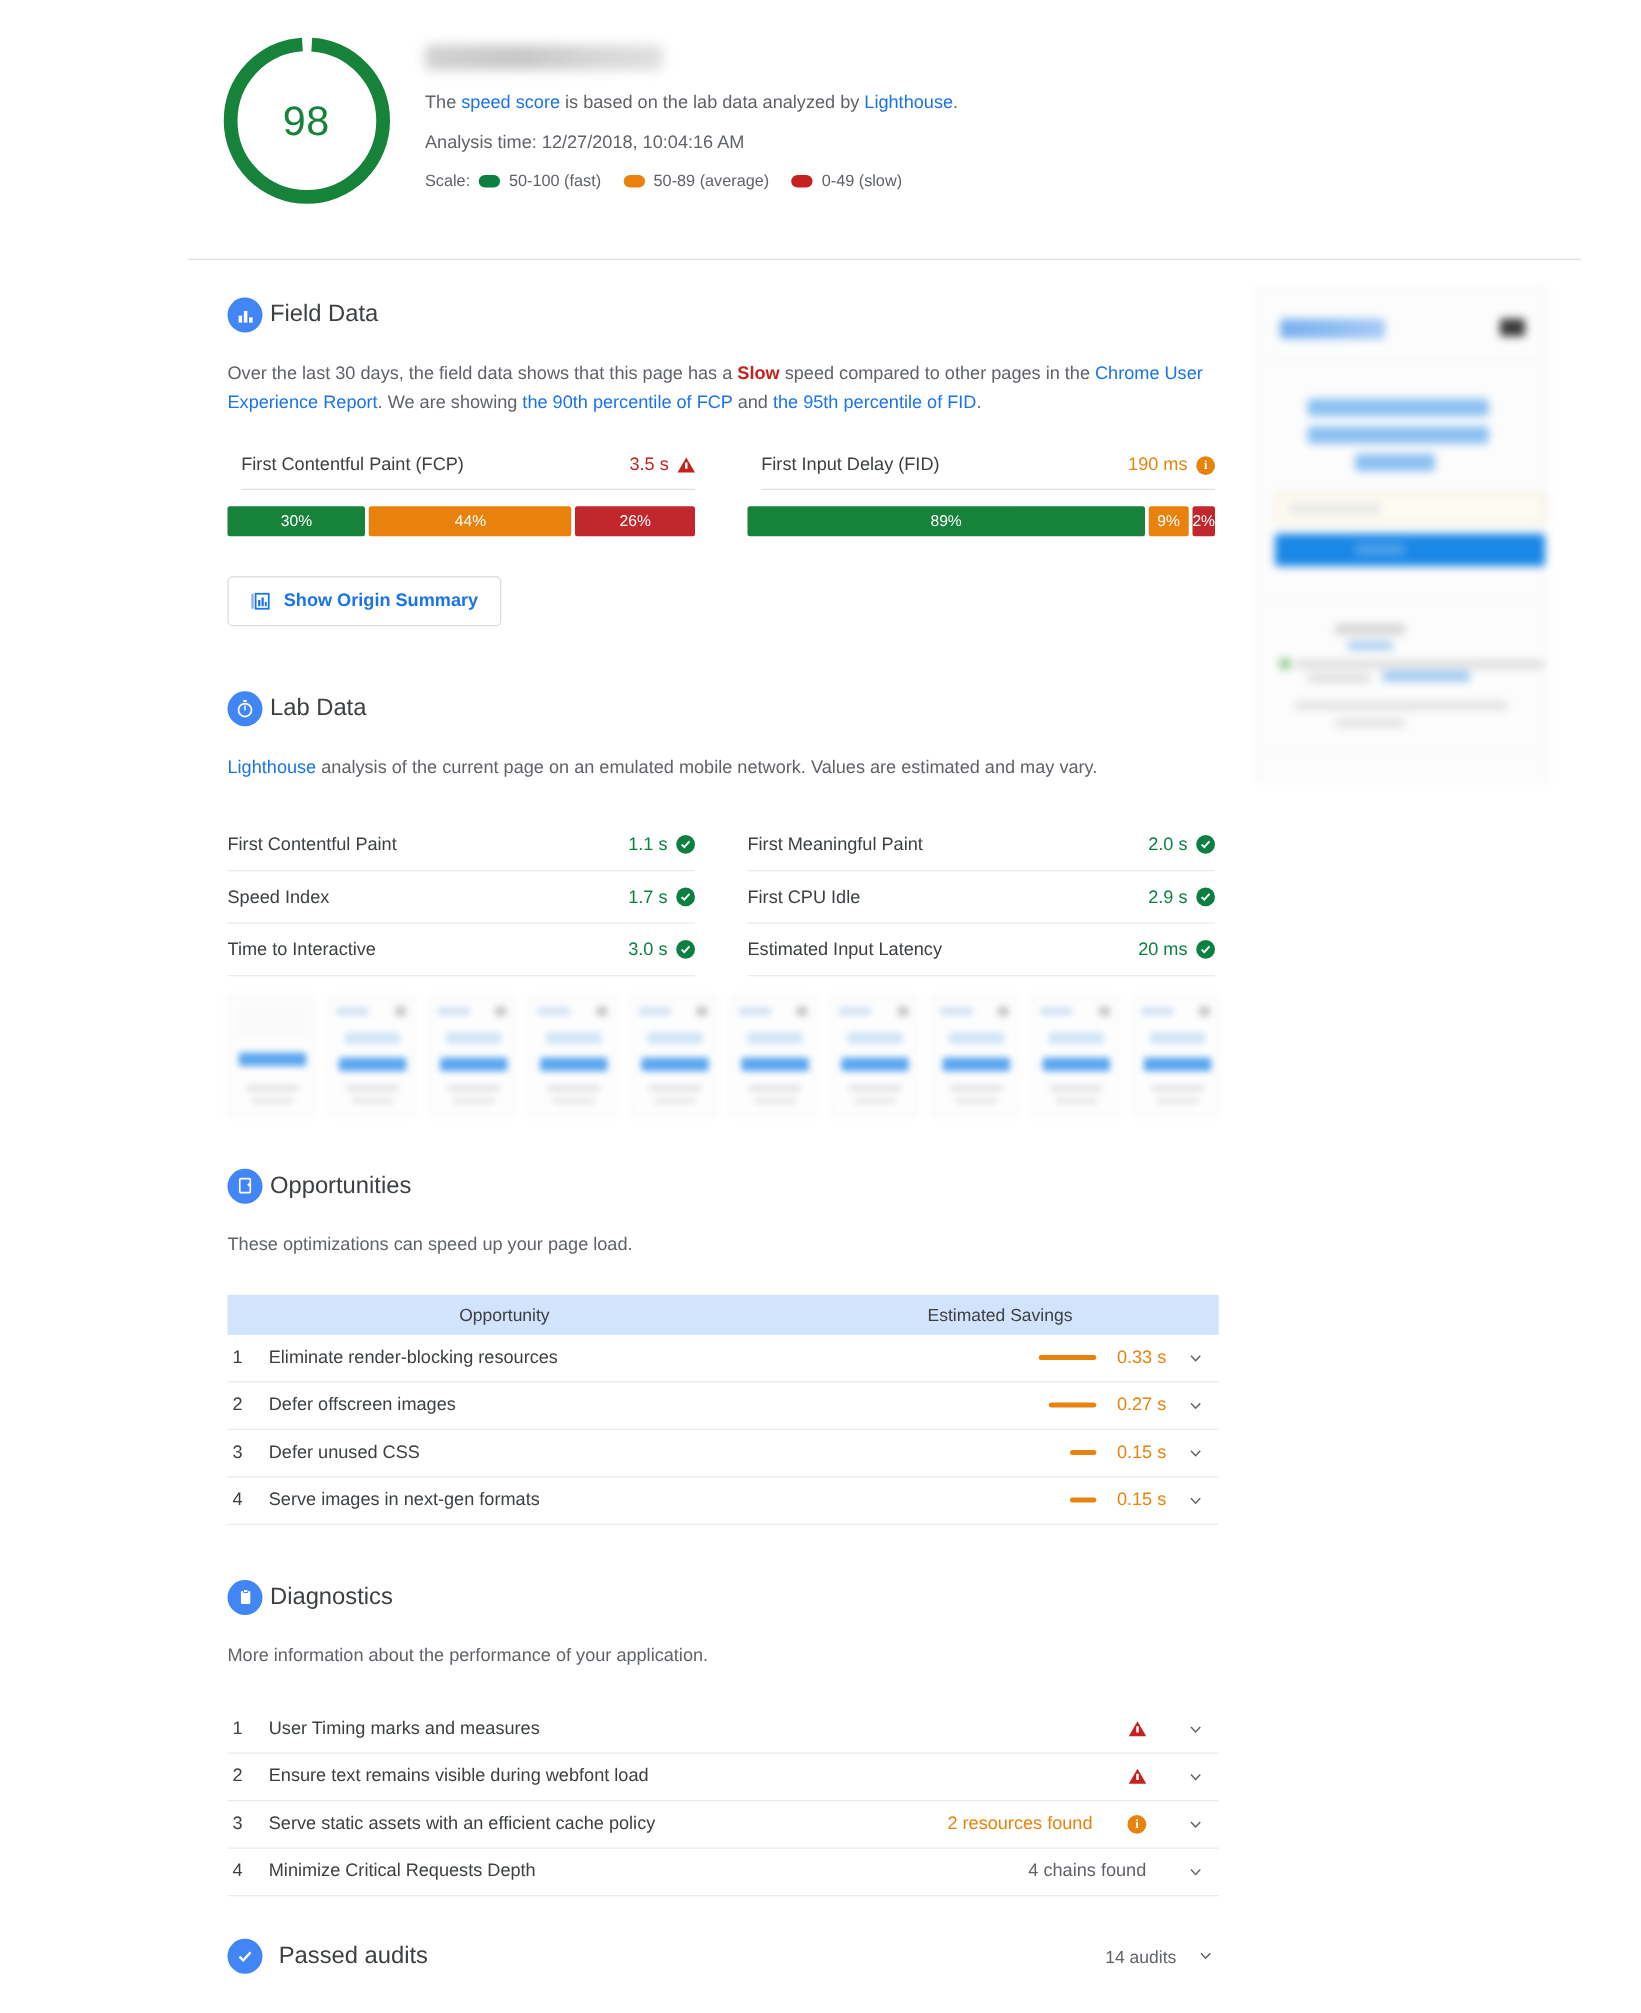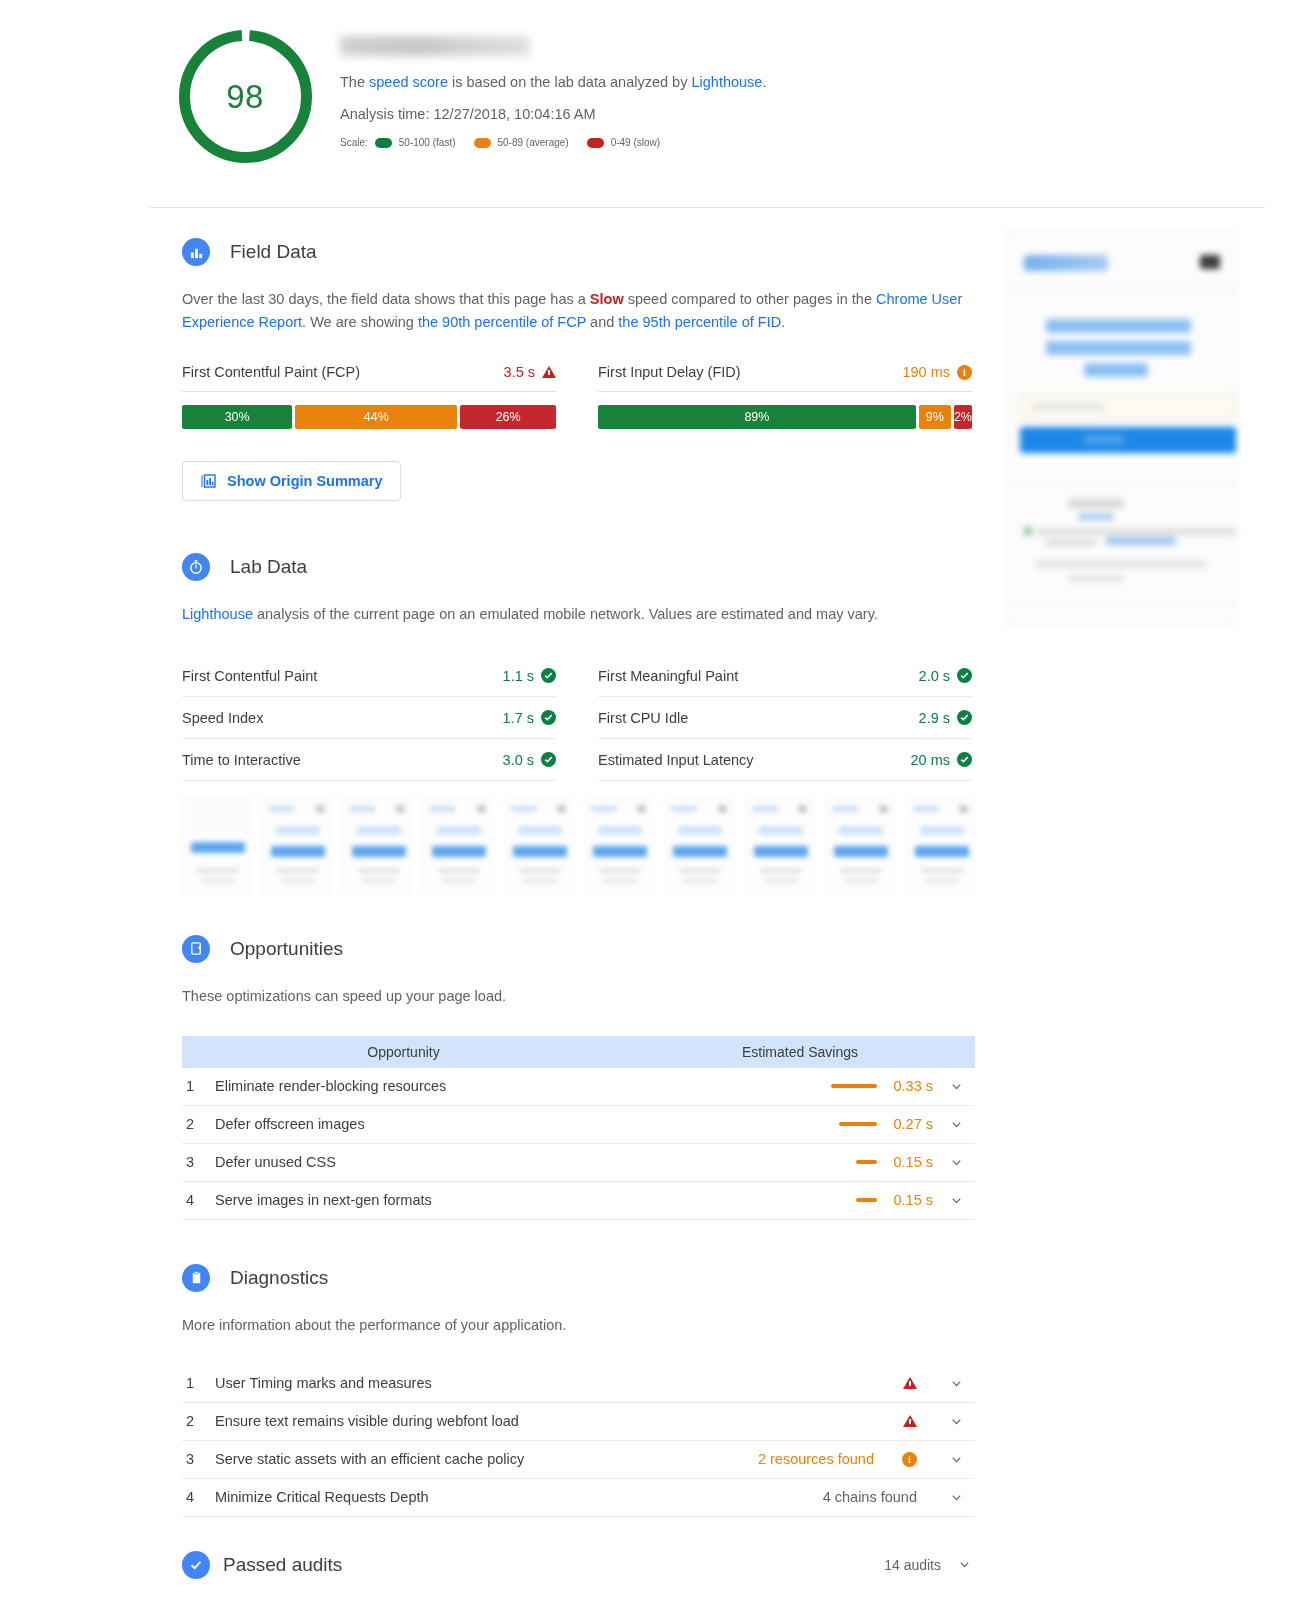--- a/index.html
+++ b/index.html
@@ -50,40 +50,40 @@
   .url-blur {
     width: 190px; height: 20px;
     margin-bottom: 16px;
     background: linear-gradient(90deg,#c9c9c9 0%,#bdbdbd 40%,#cfcfcf 70%,#dadada 100%);
     filter: blur(4.5px);
     opacity: 0.85;
     border-radius: 3px;
   }
   .header-line { color:#5f6368; margin-bottom: 11px; font-size: 14.5px; }
   .header-line a { color:#1a73e8; text-decoration:none; }
-  .scale-row { display:flex; align-items:center; gap:7px; color:#5f6368; font-size:10px; }
+  .scale-row { display:flex; align-items:center; gap:7px; color:#5f6368; font-size:13px; }
   .pill { display:inline-block; width:17px; height:10px; border-radius:6px; }
   .pill.green { background:#0c8043; }
   .pill.orange { background:#e8820c; }
   .pill.red { background:#c5221f; }
   .scale-item { margin-right: 11px; display:flex; align-items:center; gap:7px;}
 
   .divider-top {
     height:1px; background:#e0e0e0;
     margin: 38px 48px 0 150px;
   }
 
   
   .body-wrap { display:flex; padding-left: 150px; padding-top: 22px; }
   .main-col { width: 825px; padding-left: 32px; }
   .side-col { width: 290px; padding-left: 30px; padding-top: 0px;}
 
   
   .section-head {
-    display:flex; align-items:center; gap: 20px;
+    display:flex; align-items:center; gap: 6px;
     margin-top: 8px; margin-bottom: 22px; text-align: right;
   }
   .sec-icon {
     width:28px;height:28px;border-radius:50%;
     background:#4285f4; display:flex;align-items:center;justify-content:center;
     flex: none;
   }
   .sec-icon svg { display:block; }
   .sec-title { font-size:19px; color:#3c4043; font-weight:400; }
 
@@ -93,20 +93,21 @@
 
   
   .metrics-grid {
     display:flex; gap: 42px; margin-top: 30px;
   }
   .metric-col { width: 374px; }
   .metric-row {
     display:flex; justify-content:space-between;
     font-size:14.5px; padding-bottom: 11px;
     border-bottom: 1px solid #e0e0e0;
+    margin-left: 11px;
   }
   .metric-name { color:#3c4043; }
   .metric-val { display:flex; align-items:center; gap:7px; }
   .val-red { color:#c5221f; }
   .val-orange { color:#e8820c; }
   .val-green { color:#0c8043; }
 
   .tri-warn { width:0;height:0;border-left:7px solid transparent;border-right:7px solid transparent;border-bottom:12px solid #c5221f; position:relative;}
   .tri-warn::after{content:"";position:absolute;left:-1px;top:4px;width:2px;height:5px;background:#fff;}
   .info-dot {

